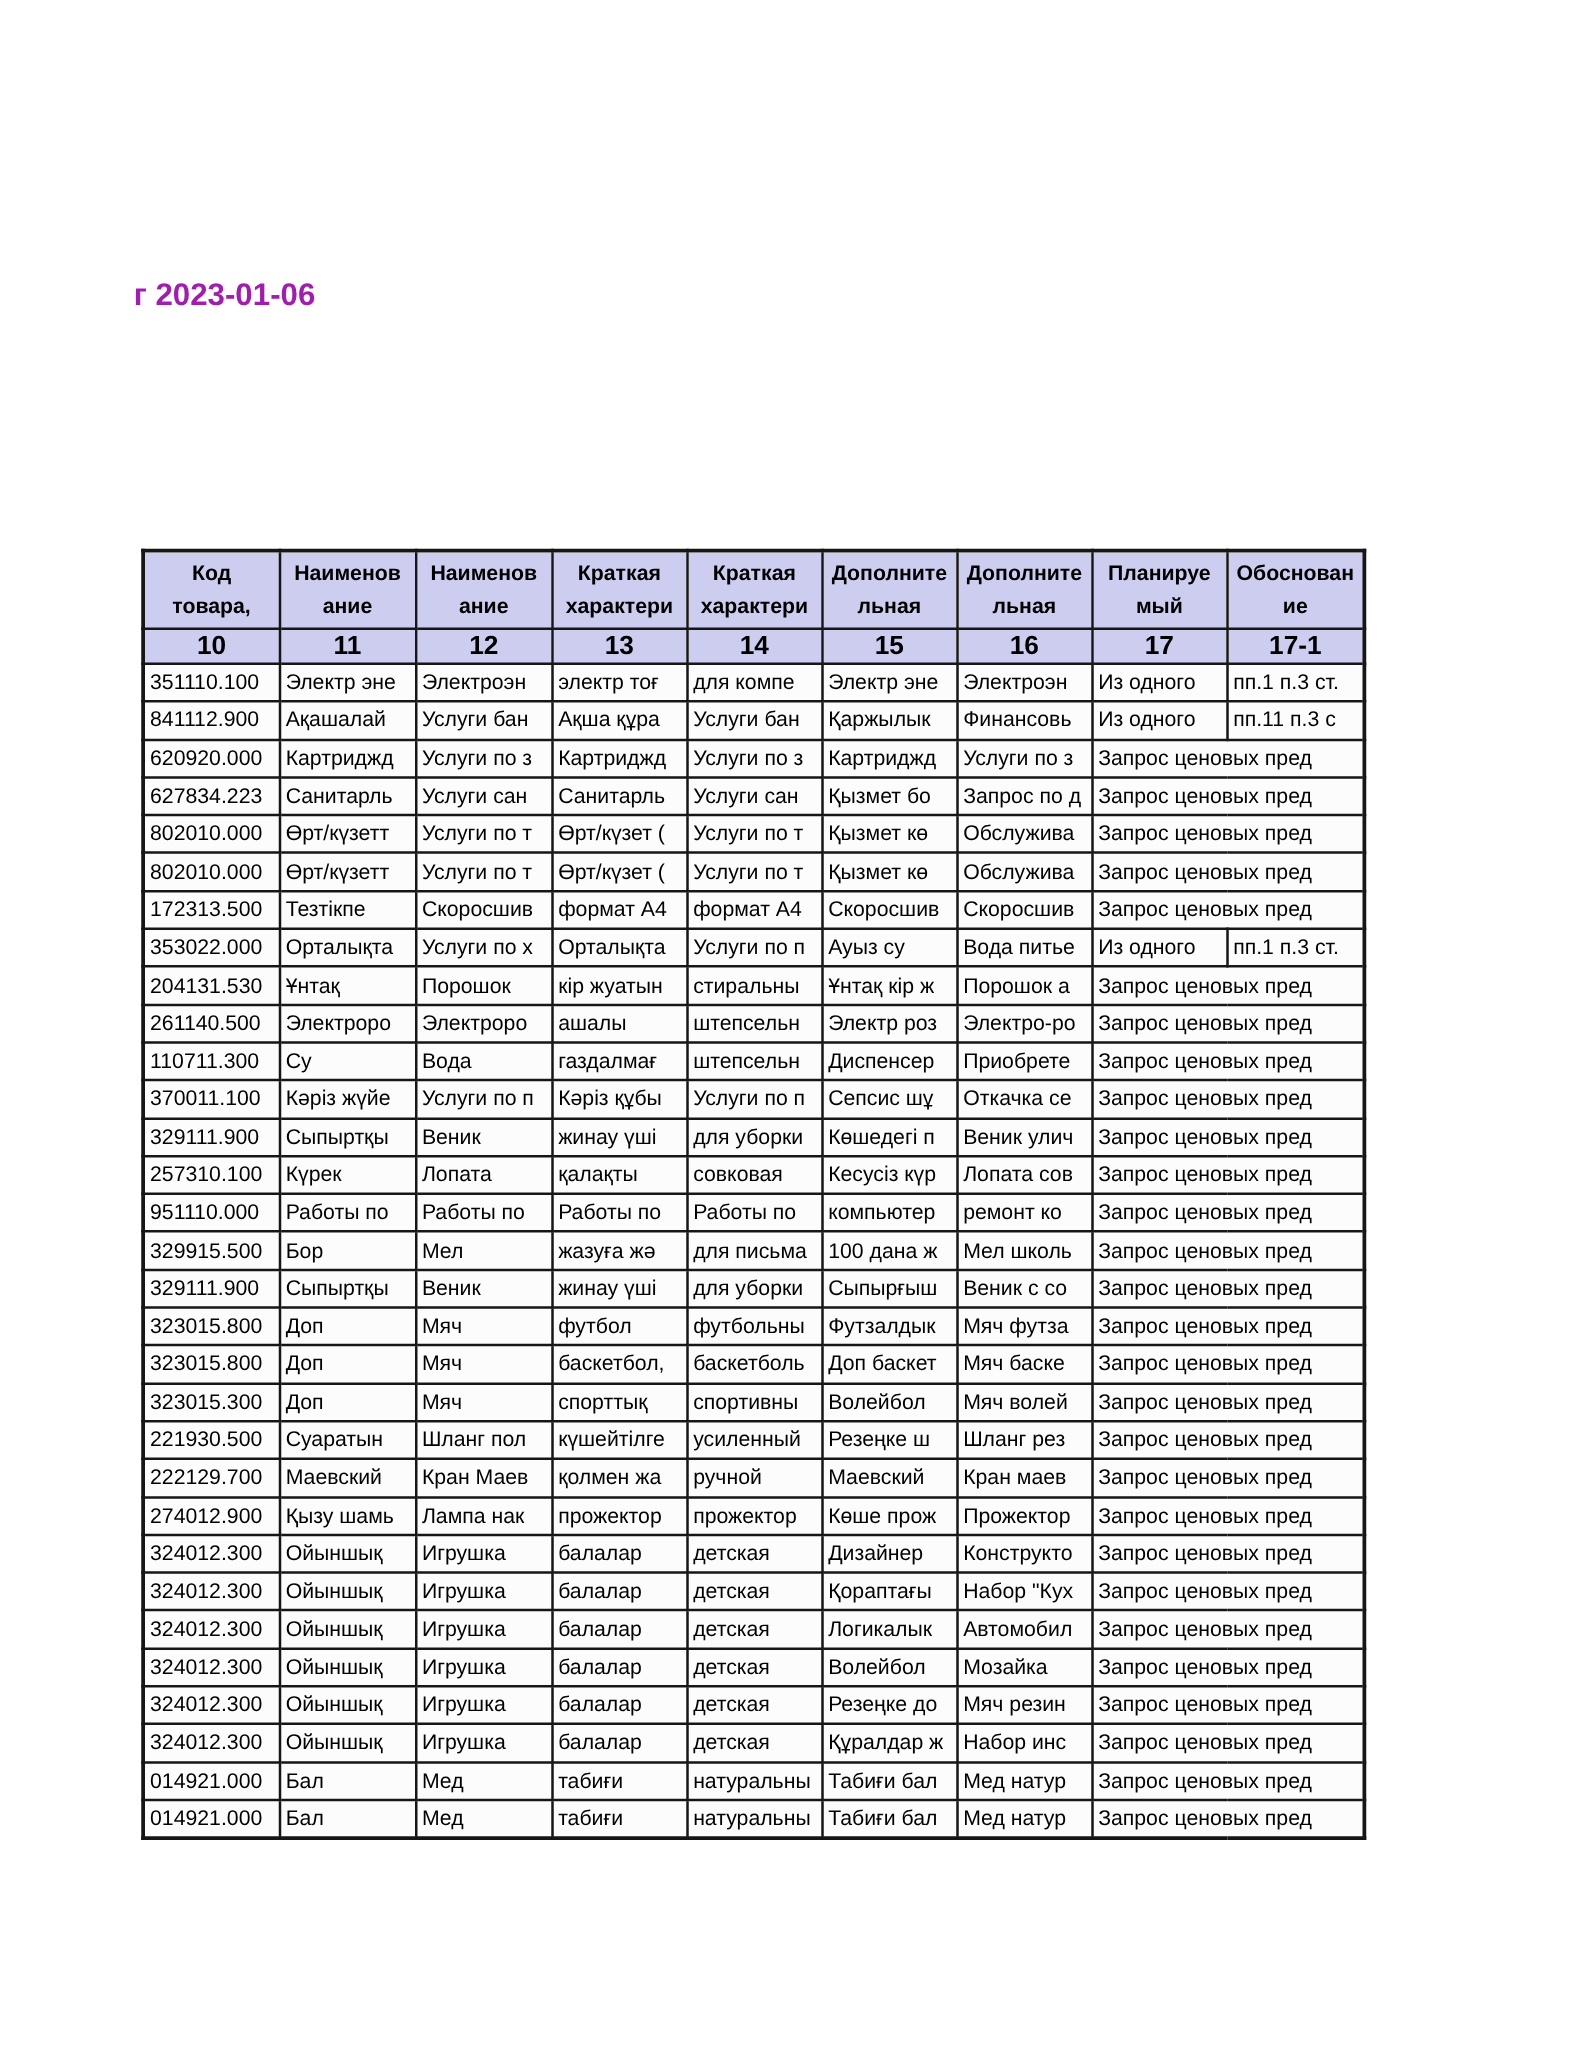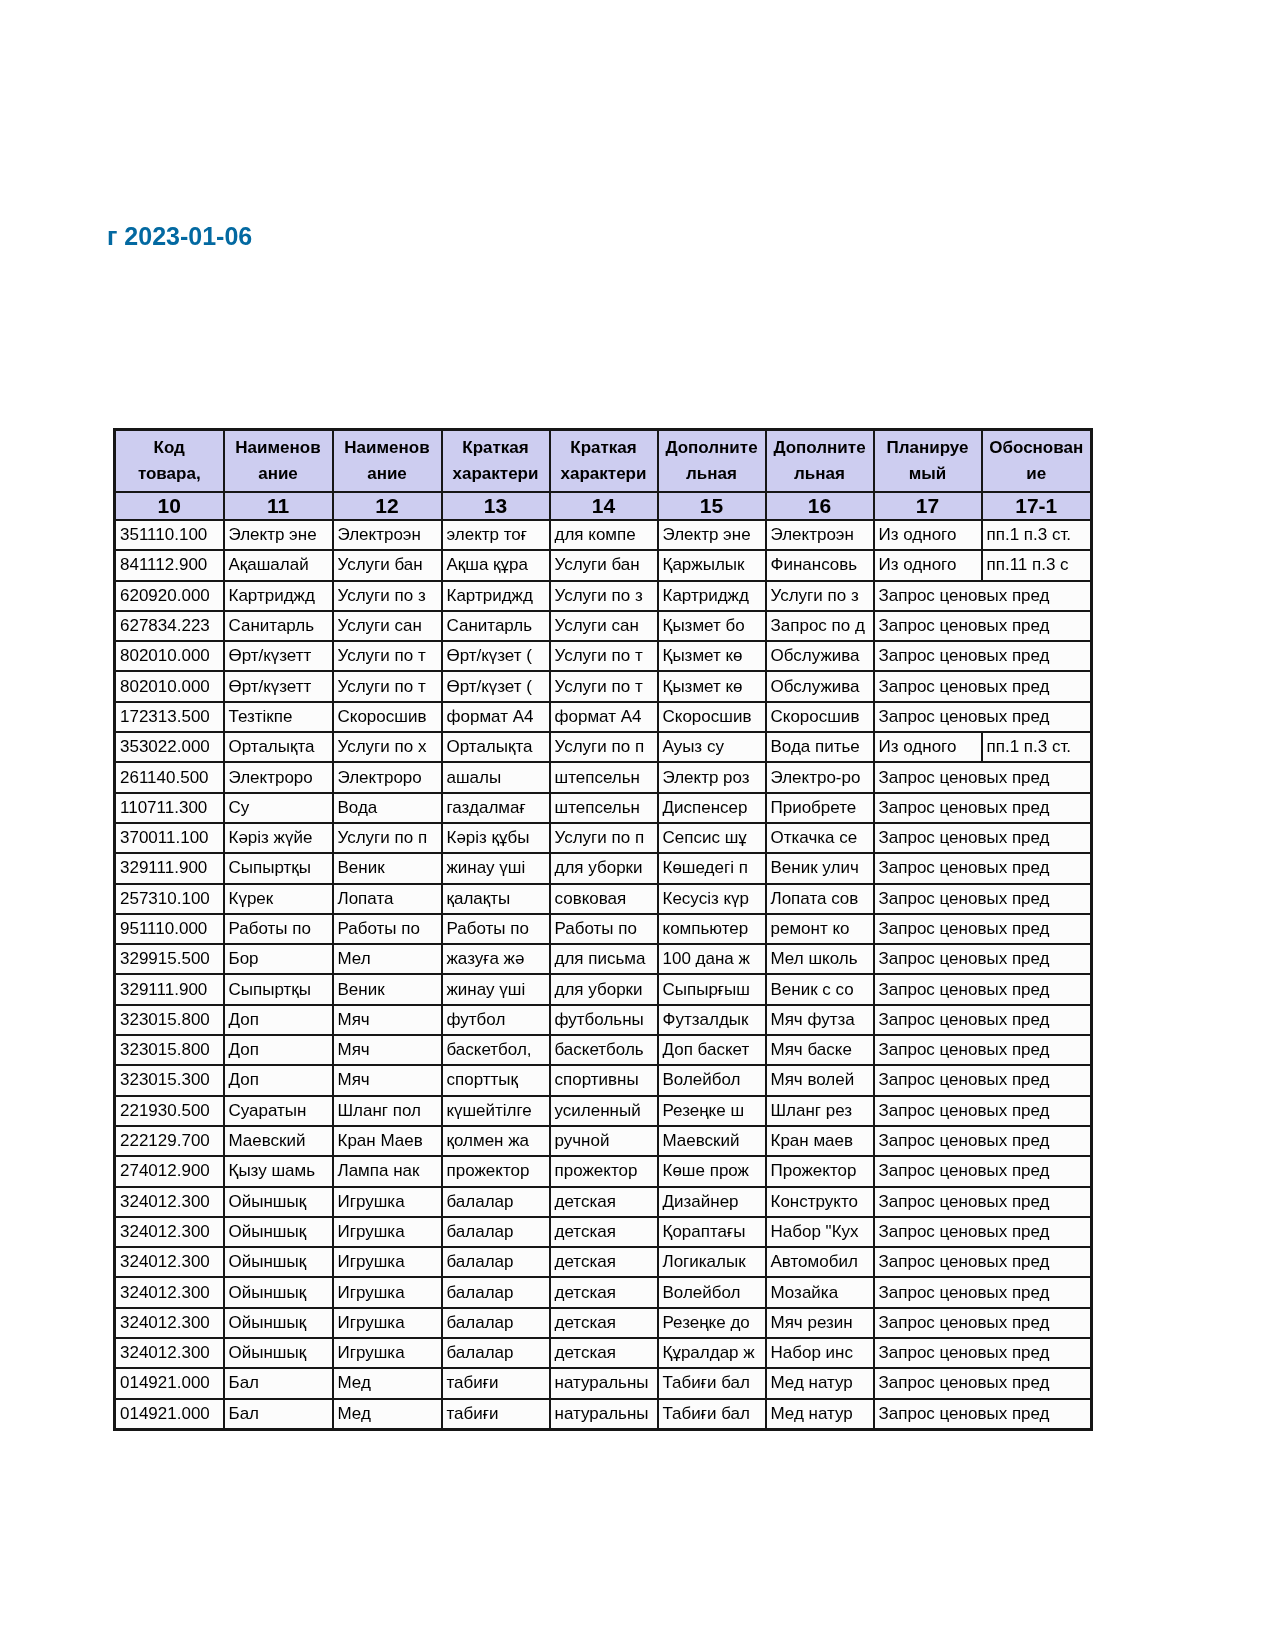--- a/index.html
+++ b/index.html
@@ -8,26 +8,26 @@
     background:#ffffff;
     font-family:"Liberation Sans","DejaVu Sans",sans-serif;
     position:relative;
     color:#000;
   }
   .date-heading{
     position:absolute;
     left:107px;top:222px;
     font-size:25px;
     font-weight:bold;
-    color:#0369a1;
+    color:#a21caf;
     white-space:nowrap;
   }
   .tbl-wrap{
     position:absolute;
-    left:113px;top:428px;
+    left:113px;top:439px;
     width:977px;
   }
   table.sheet{
     border-collapse:collapse;
     table-layout:fixed;
     width:977px;
     font-size:17px;
   }
   table.sheet col.c0{width:109px;}
   table.sheet col.c1{width:109px;}
@@ -216,20 +216,30 @@
           <td>Орталықта</td>
           <td>Услуги по х</td>
           <td>Орталықта</td>
           <td>Услуги по п</td>
           <td>Ауыз су</td>
           <td>Вода питье</td>
           <td>Из одного</td>
           <td>пп.1 п.3 ст.</td>
         </tr>
         <tr class="data-row">
+          <td>204131.530</td>
+          <td>Ұнтақ</td>
+          <td>Порошок</td>
+          <td>кір жуатын</td>
+          <td>стиральны</td>
+          <td>Ұнтақ кір ж</td>
+          <td>Порошок а</td>
+          <td colspan="2">Запрос ценовых пред</td>
+        </tr>
+        <tr class="data-row">
           <td>261140.500</td>
           <td>Электроро</td>
           <td>Электроро</td>
           <td>ашалы</td>
           <td>штепсельн</td>
           <td>Электр роз</td>
           <td>Электро-ро</td>
           <td colspan="2">Запрос ценовых пред</td>
         </tr>
         <tr class="data-row">

